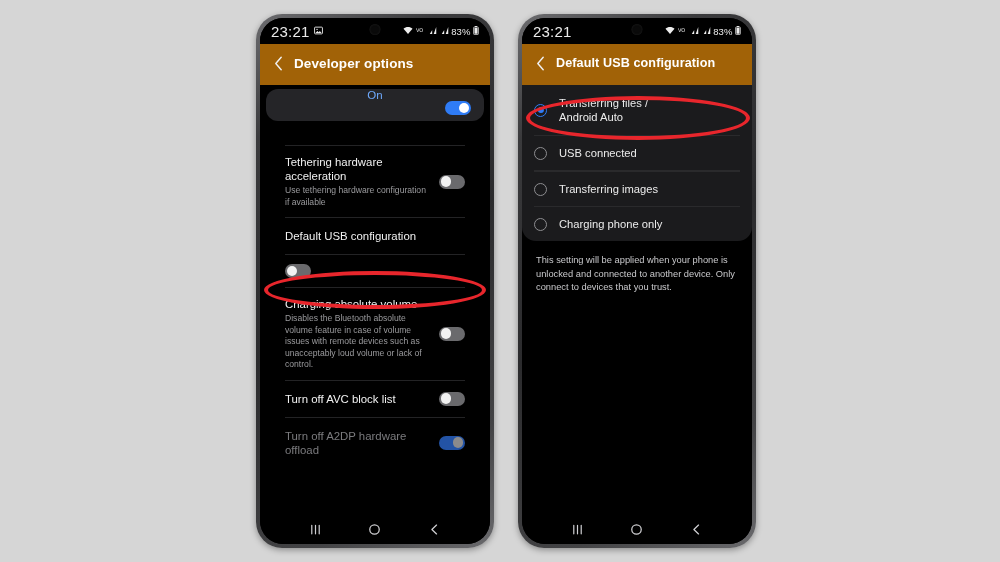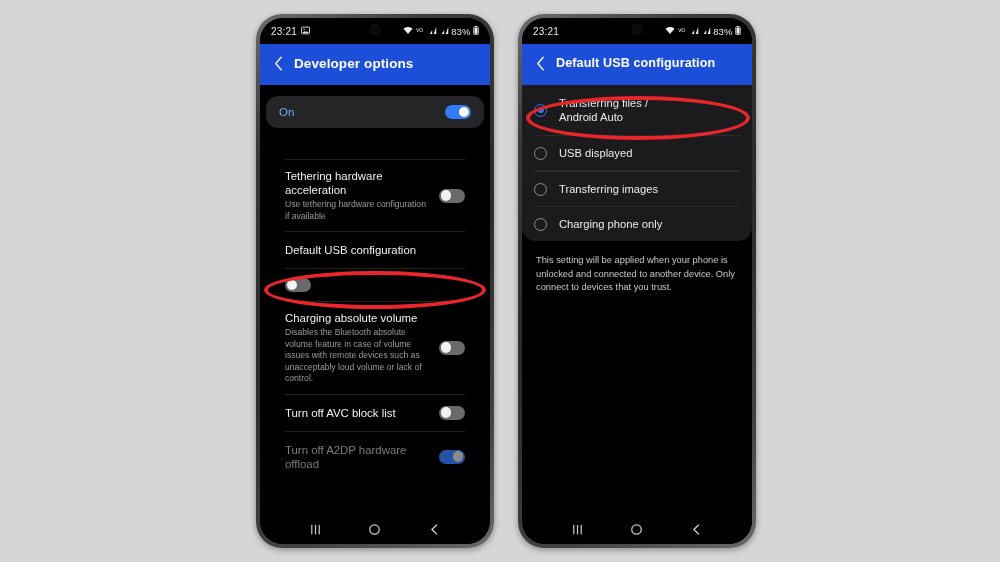--- a/index.html
+++ b/index.html
@@ -37,58 +37,59 @@
   .statusbar{
     height:26px;
     display:flex;align-items:center;
     padding:0 11px;
     color:#eaeaea;
     font-size:9.5px;
     position:relative;
     background:#000;
   }
   .sb-left{display:flex;align-items:center;gap:4px;}
-  .sb-time{font-size:10px;letter-spacing:.2px;}
+  .sb-time{font-size:15px;letter-spacing:.2px;}
   .sb-right{margin-left:auto;display:flex;align-items:center;gap:2.5px;}
   .sb-pct{font-size:9.5px;letter-spacing:.1px;}
   .camera{
     position:absolute;left:50%;top:6px;transform:translateX(-50%);
     width:11px;height:11px;border-radius:50%;
     background:#0a0a0a;box-shadow:inset 0 0 2px #222;
   }
   .ico{display:inline-block;vertical-align:middle;}
 
   
   .apphdr{
     display:flex;align-items:center;
     gap:9px;
     padding:10px 12px 13px 12px;
-    background:#1d4ed8;
+    background:#a16207;
   }
   .apphdr .back{
     width:13px;height:18px;flex:0 0 auto;
     display:flex;align-items:center;justify-content:center;
   }
   .apphdr .title{
     color:#fff;
     font-size:13.5px;
     font-weight:bold;
     letter-spacing:.1px;
     white-space:nowrap;
   }
   .phone.right .apphdr .title{font-size:12.6px;}
 
   
   .oncard{
-    margin:11px 6px;
+    margin:4px 6px;
     background:#252528;
     border-radius:12px;
     height:32px;
     display:flex;align-items:center;
     padding:0 13px;
+    flex-direction:column;
   }
   .oncard .lbl{color:#6ea8fb;font-size:11.5px;}
 
   
   .list{background:#000;padding:12px;}
   .row{
     display:flex;align-items:center;
     padding:9px 13px 9px 13px;
     position:relative;
   }
@@ -401,21 +402,21 @@
 
         <div class="ropt" style="padding-top:11px;padding-bottom:11px">
           <span class="radio sel"></span>
           <span class="rlabel" style="max-width:128px;display:inline-block">Transferring files / Android Auto</span>
         </div>
 
         <div class="rdiv"></div>
 
         <div class="ropt">
           <span class="radio"></span>
-          <span class="rlabel">USB displayed</span>
+          <span class="rlabel">USB connected</span>
         </div>
 
         <div class="rdiv"></div>
 
 
         <div class="rdiv"></div>
 
         <div class="ropt">
           <span class="radio"></span>
           <span class="rlabel">Transferring images</span>

